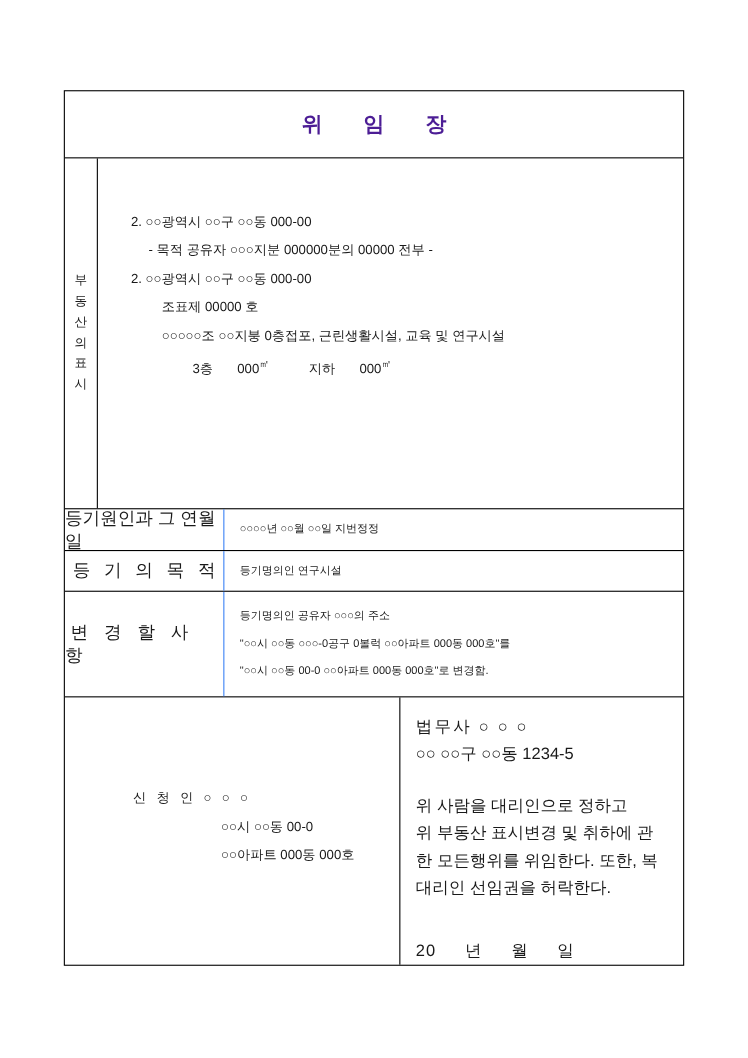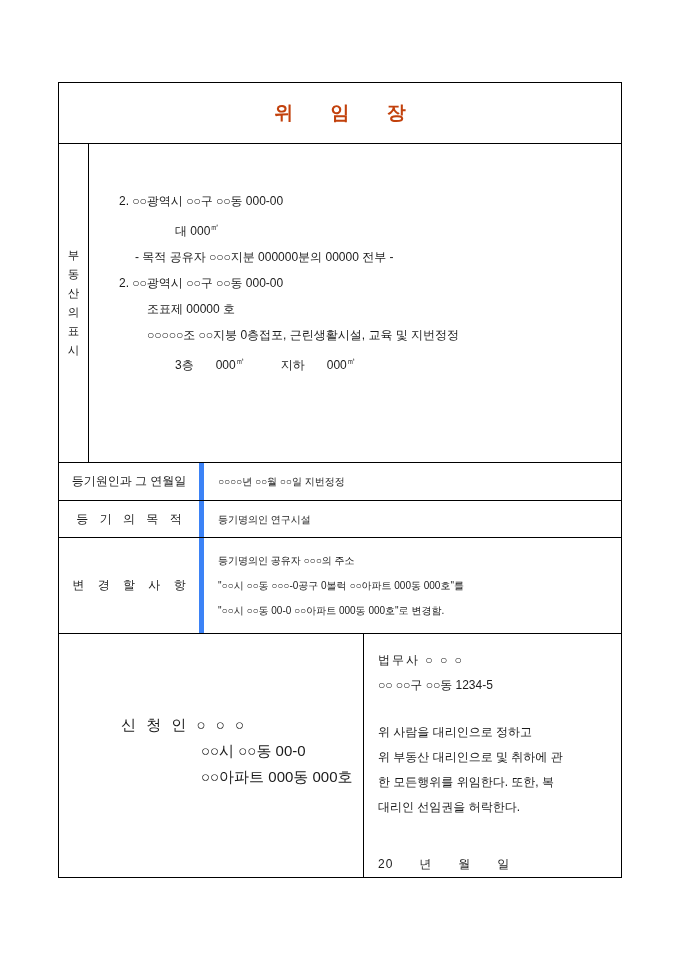--- a/index.html
+++ b/index.html
@@ -29,21 +29,21 @@
     border-bottom: 1px solid #000;
     display: flex;
     align-items: center;
     justify-content: center;
   }
   .doc-title {
     font-size: 19px;
     letter-spacing: 16px;
     text-indent: 16px;
     font-weight: bold;
-    color: #c2410c;
+    color: #4c1d95;
   }
   
   .prop-row {
     display: flex;
     border-bottom: 1px solid #000;
     min-height: 318px;
   }
   .prop-label {
     width: 30px;
     border-right: 1px solid #000;
@@ -73,25 +73,25 @@
   .gap-s { display: inline-block; width: 22px; }
   .gap-l { display: inline-block; width: 52px; }
 
   
   .row {
     display: flex;
     border-bottom: 1px solid #000;
   }
   .cell-label {
     width: 145px;
-    border-right: 5px solid #3b82f6;
+    border-right: 1px solid #3b82f6;
     display: flex;
     align-items: center;
     justify-content: center;
-    font-size: 12px;
+    font-size: 16px;
     box-sizing: border-box;
   }
   .cell-label .sp2 { letter-spacing: 4px; text-indent: 4px; }
   .cell-label .sp3 { letter-spacing: 5px; text-indent: 5px; }
   .cell-value {
     flex: 1;
     padding: 10px 0 10px 14px;
     font-size: 10px;
     line-height: 25px;
     box-sizing: border-box;
@@ -105,35 +105,35 @@
   
   .bottom-row {
     display: flex;
     min-height: 225px;
   }
   .applicant {
     width: 305px;
     border-right: 1px solid #000;
     box-sizing: border-box;
     padding: 78px 0 0 0;
-    font-size: 15px;
+    font-size: 12px;
     line-height: 26px;
   }
   .applicant .ap-name {
     padding-left: 62px;
     letter-spacing: 3px;
   }
   .applicant .ap-addr {
     padding-left: 142px;
   }
   .agent {
     flex: 1;
     box-sizing: border-box;
     padding: 14px 18px 0 14px;
-    font-size: 12px;
+    font-size: 15px;
     line-height: 25px;
   }
   .agent .ag-name { letter-spacing: 2px; }
   .agent .ag-body { margin-top: 22px; line-height: 25px; }
   .agent .ag-date {
     margin-top: 32px;
     text-align: left;
     letter-spacing: 1px;
   }
   .agent .ag-date .d-gap { display: inline-block; width: 26px; }
@@ -151,25 +151,24 @@
     <div class="prop-label">
       <span>부</span>
       <span>동</span>
       <span>산</span>
       <span>의</span>
       <span>표</span>
       <span>시</span>
     </div>
     <div class="prop-body">
       <div class="pl-1">2. ○○광역시  ○○구  ○○동 000-00</div>
-      <div class="pl-4"><span>대  000</span><span class="sup">㎡</span></div>
       <div class="pl-3">- 목적 공유자 ○○○지분 000000분의 00000 전부 -</div>
       <div class="pl-1">2. ○○광역시  ○○구  ○○동 000-00</div>
       <div class="pl-2">조표제 00000 호</div>
-      <div class="pl-2">○○○○○조 ○○지붕 0층접포, 근린생활시설, 교육 및 지번정정</div>
+      <div class="pl-2">○○○○○조 ○○지붕 0층접포, 근린생활시설, 교육 및 연구시설</div>
       <div class="pl-4"><span>3층</span><span class="gap-s"></span><span>000</span><span class="sup">㎡</span><span class="gap"></span><span>지하</span><span class="gap-s"></span><span>000</span><span class="sup">㎡</span></div>
     </div>
   </div>
 
   <div class="row row-reg">
     <div class="cell-label">등기원인과 그 연월일</div>
     <div class="cell-value">○○○○년  ○○월 ○○일   지번정정</div>
   </div>
 
   <div class="row row-purpose">
@@ -194,21 +193,21 @@
     <div class="applicant">
       <div class="ap-name">신 청 인   ○   ○   ○</div>
       <div class="ap-addr">○○시  ○○동 00-0</div>
       <div class="ap-addr">○○아파트 000동 000호</div>
     </div>
     <div class="agent">
       <div class="ag-name">법무사  ○  ○  ○</div>
       <div>○○ ○○구 ○○동 1234-5</div>
       <div class="ag-body">
         <div>위 사람을 대리인으로 정하고</div>
-        <div>위 부동산 대리인으로 및 취하에 관</div>
+        <div>위 부동산 표시변경 및 취하에 관</div>
         <div>한  모든행위를  위임한다.  또한, 복</div>
         <div>대리인 선임권을 허락한다.</div>
       </div>
       <div class="ag-date">
         <span>20</span><span class="d-gap"></span><span>년</span><span class="d-gap"></span><span>월</span><span class="d-gap"></span><span>일</span>
       </div>
     </div>
   </div>
 
 </div>

